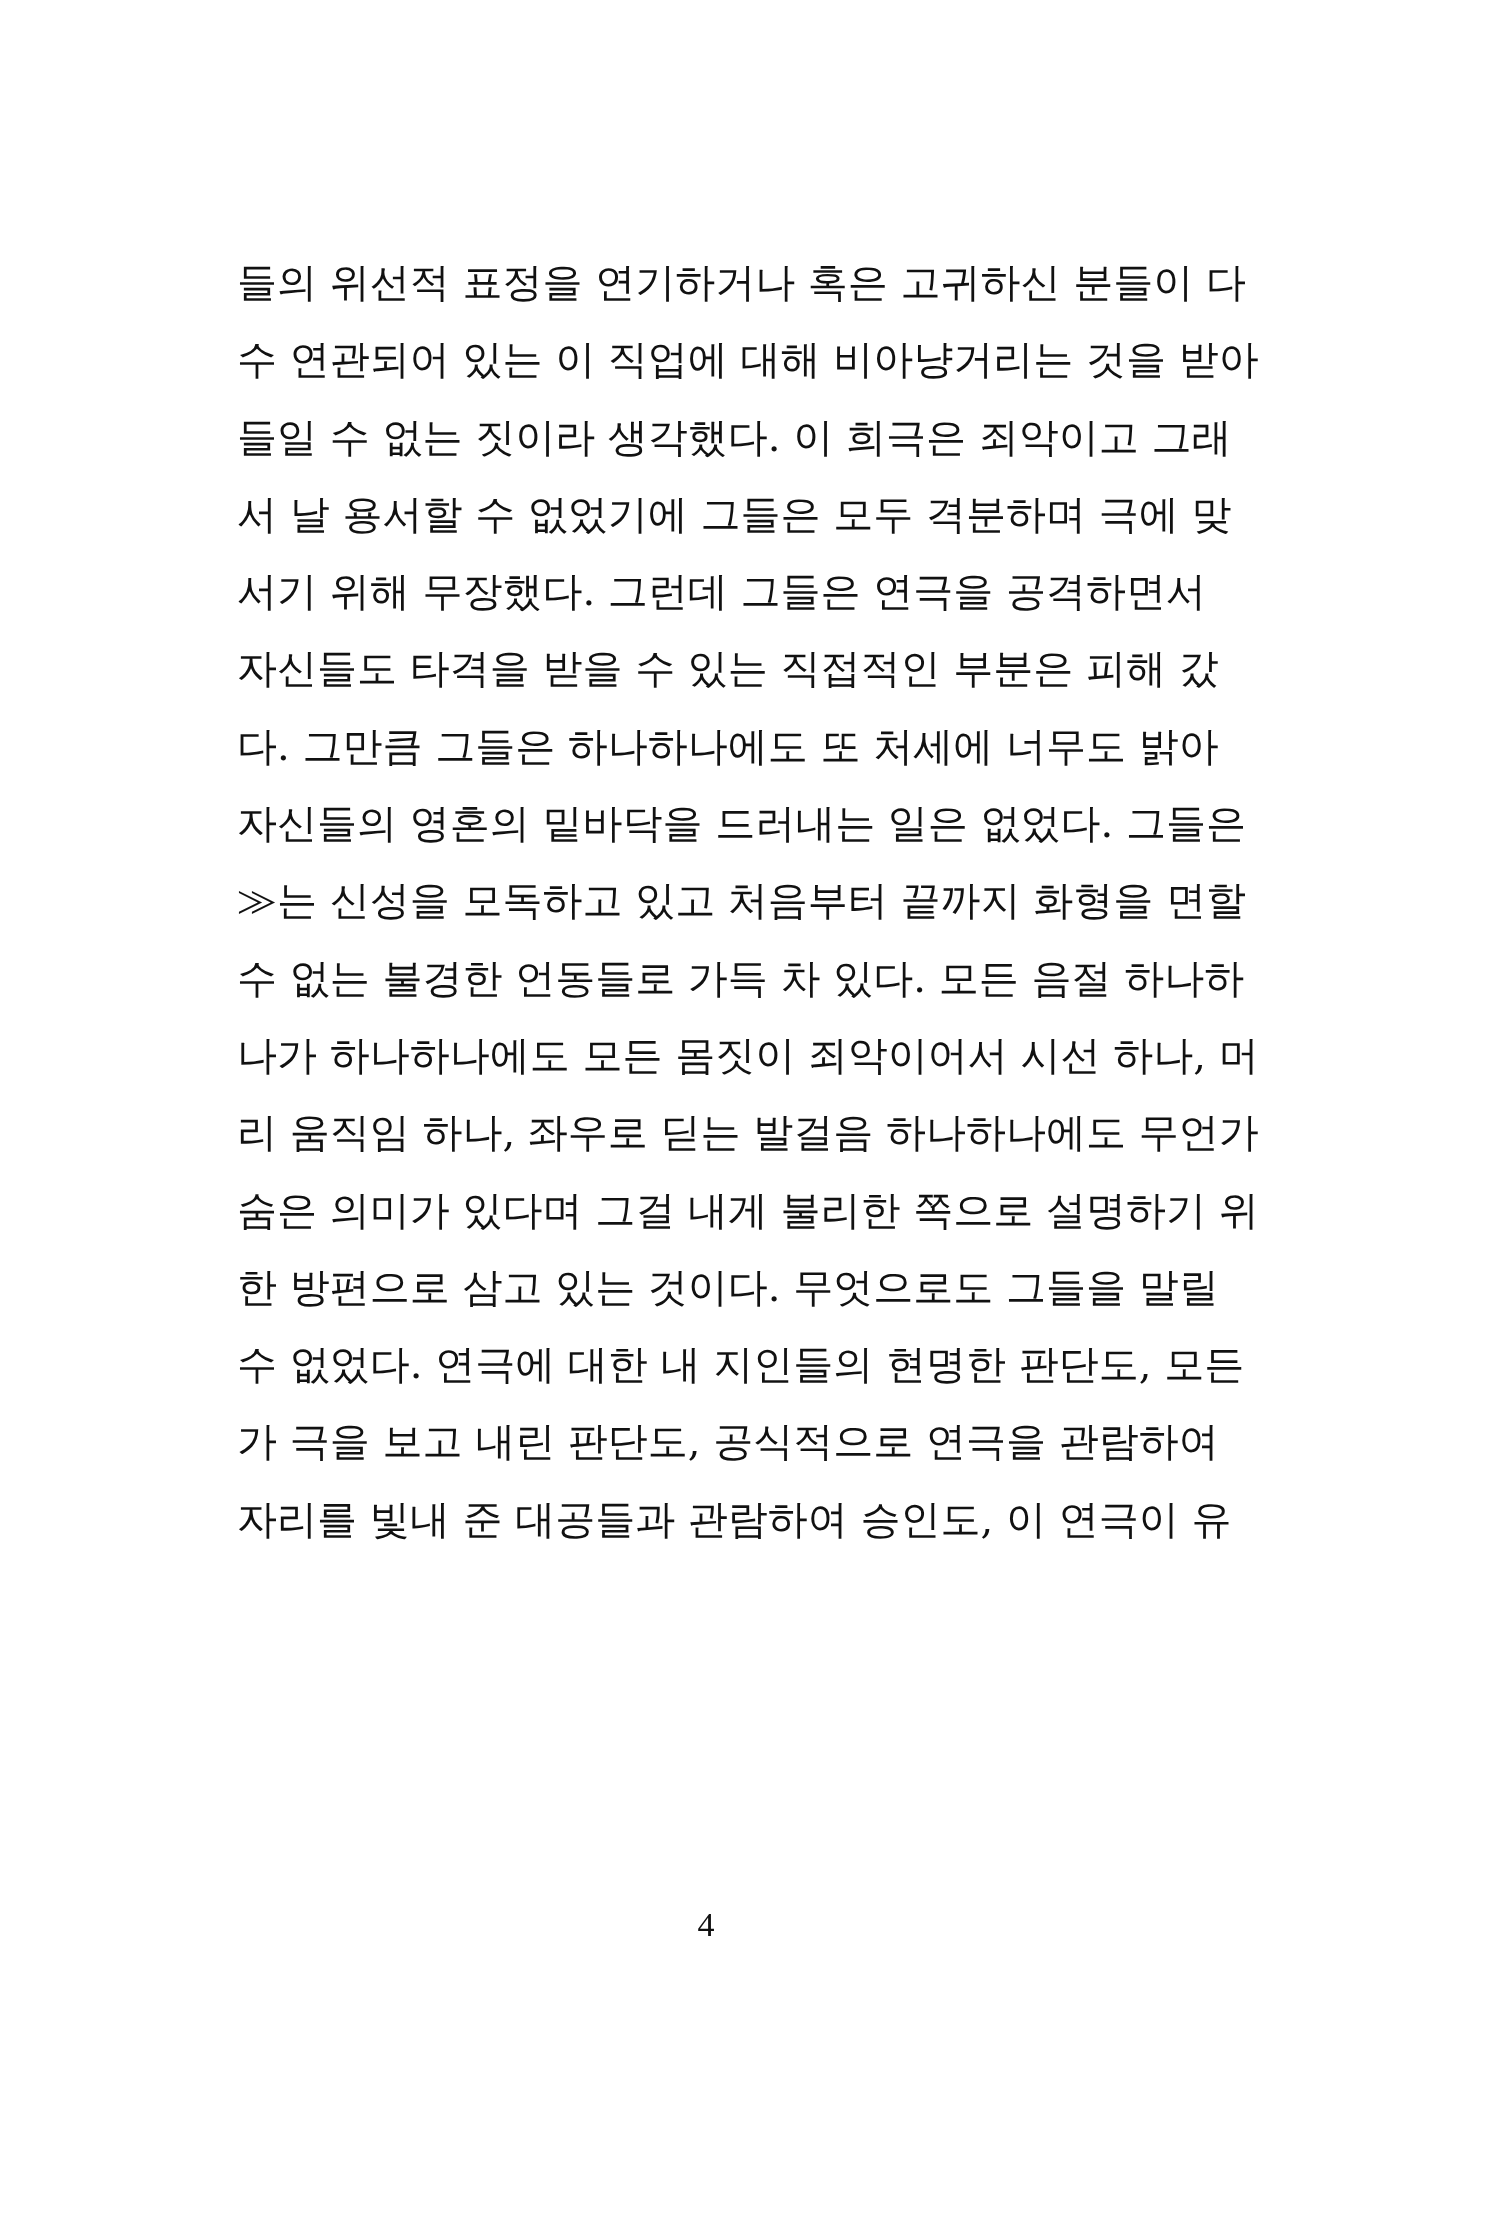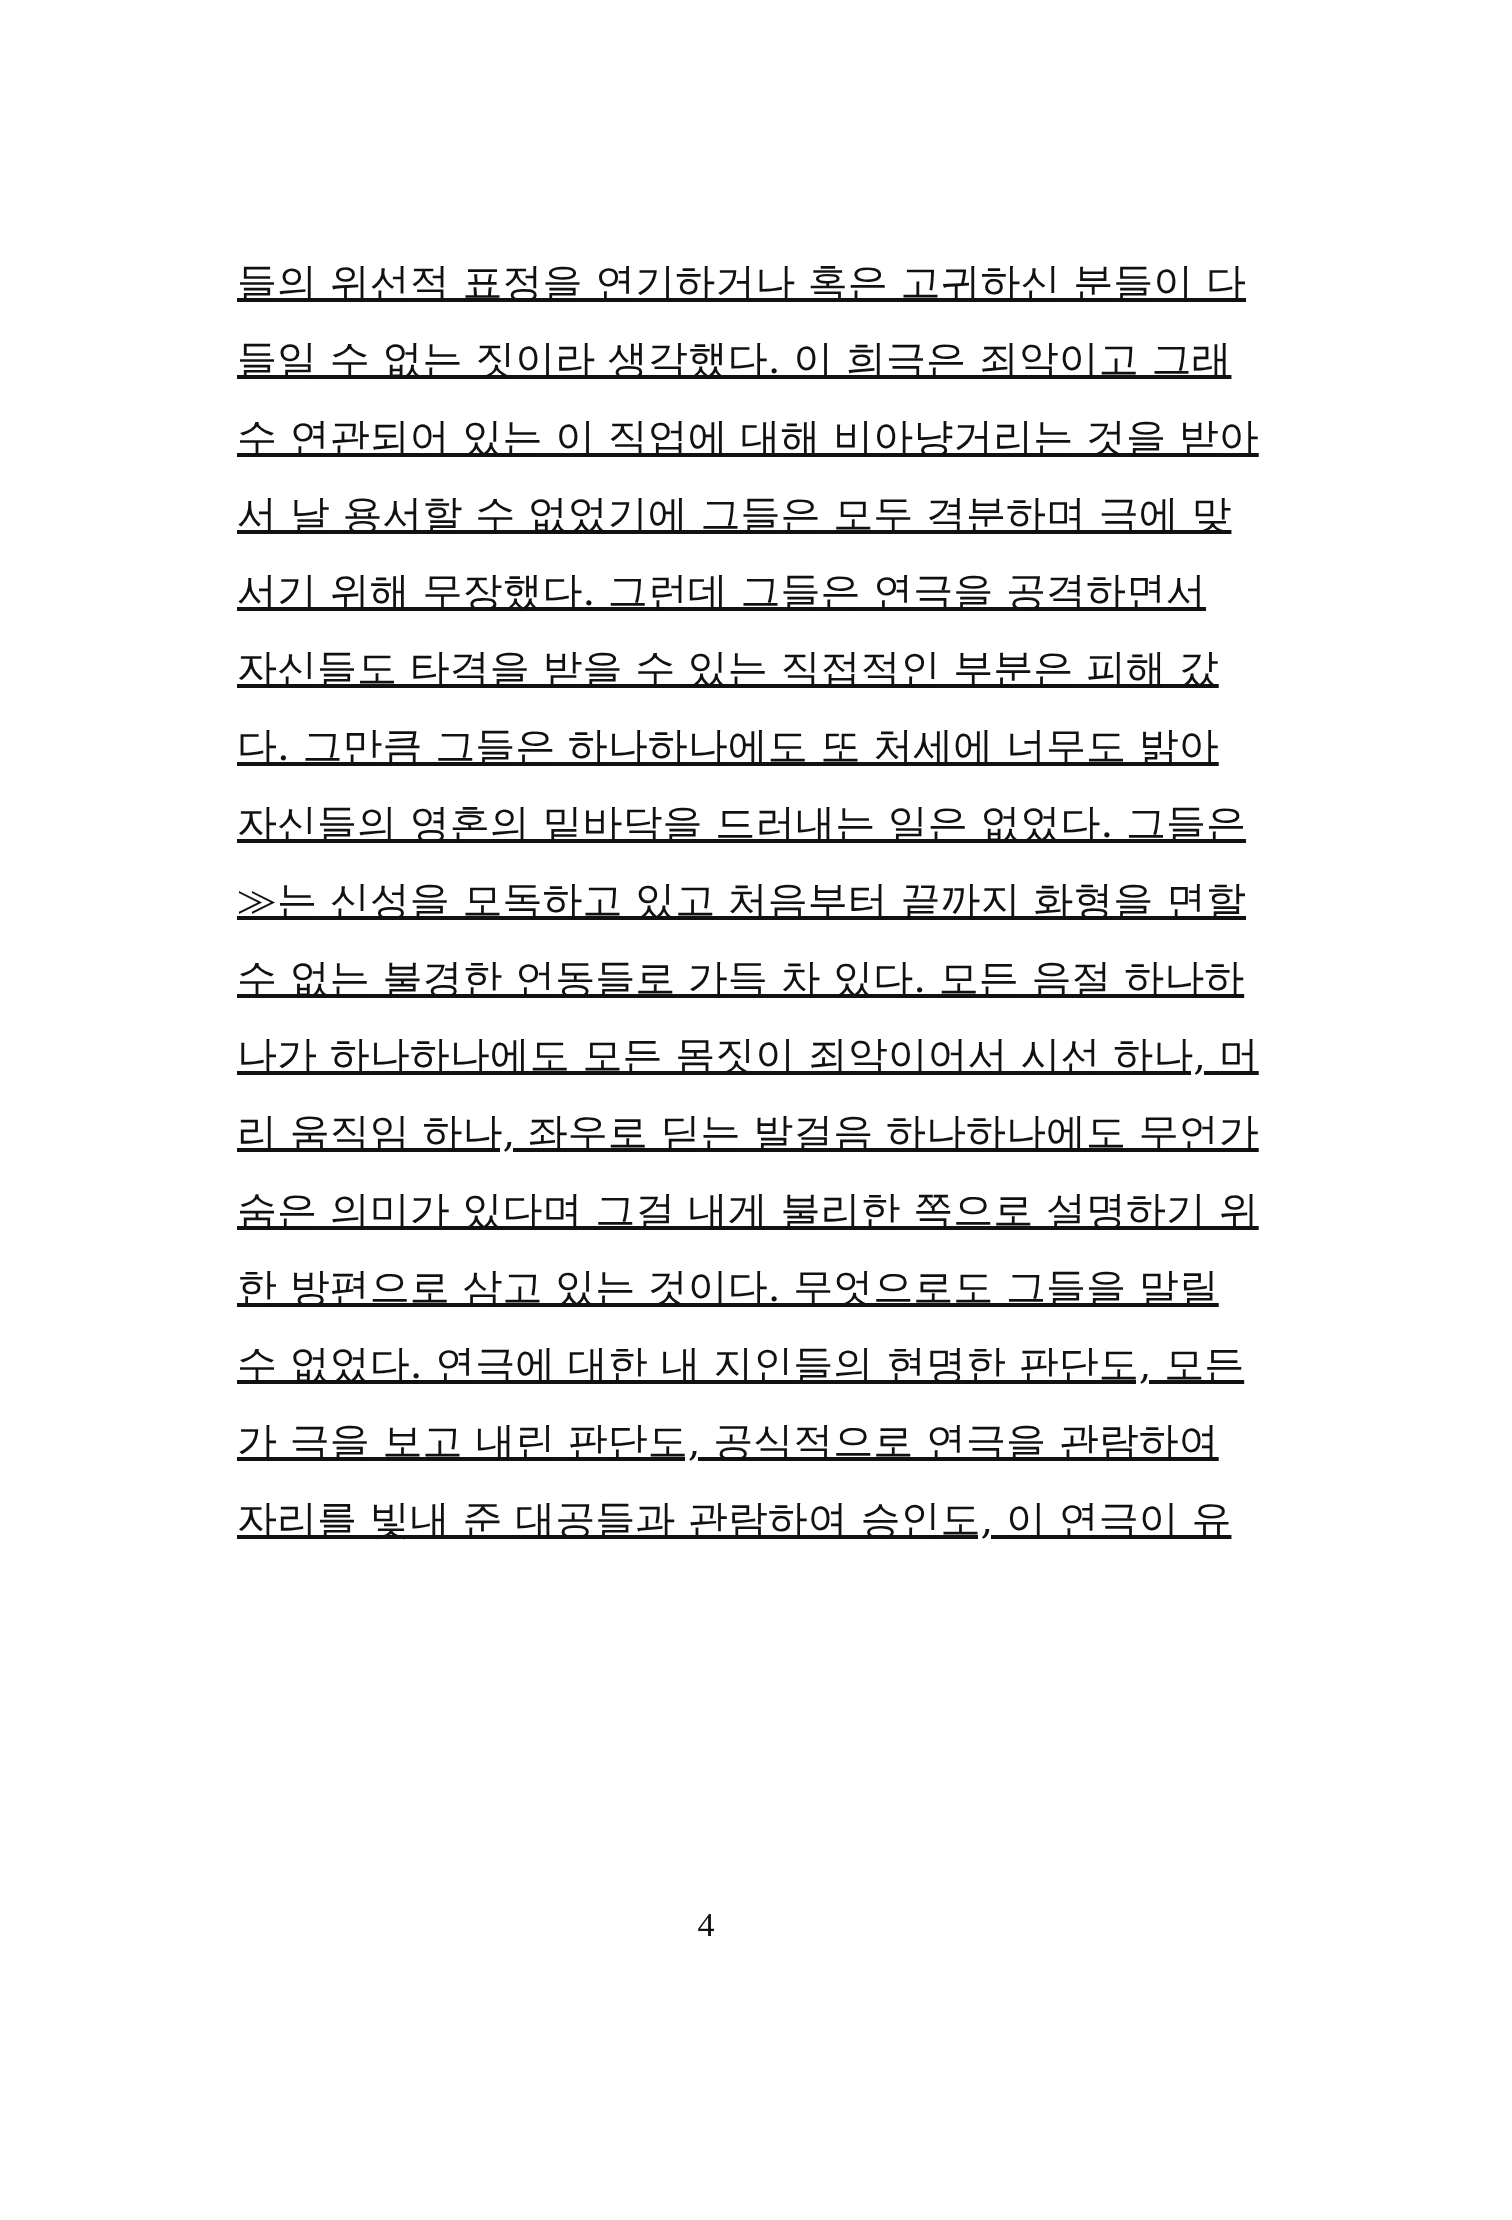--- a/index.html
+++ b/index.html
@@ -31,41 +31,40 @@
     .line {
       display: block;
       height: 77.3px;
       line-height: 64px;
       font-size: 40px;
       text-align: justify;
       text-align-last: justify;
       white-space: nowrap;
       letter-spacing: 0px;
       word-spacing: 0px;
-      text-decoration: underline;
     }
     .page-number {
       position: absolute;
       left: 0;
       width: 1412px;
       top: 1906px;
       text-align: center;
       font-family: "Liberation Serif", "DejaVu Serif", serif;
       font-size: 34px;
       color: #111111;
     }
   </style>
 </head>
 <body>
 
 <div class="page">
   <div class="body-text">
     <span class="line">들의 위선적 표정을 연기하거나 혹은 고귀하신 분들이 다</span>
+    <span class="line">수 연관되어 있는 이 직업에 대해 비아냥거리는 것을 받아</span>
     <span class="line">들일 수 없는 짓이라 생각했다. 이 희극은 죄악이고 그래</span>
-    <span class="line">수 연관되어 있는 이 직업에 대해 비아냥거리는 것을 받아</span>
     <span class="line">서 날 용서할 수 없었기에 그들은 모두 격분하며 극에 맞</span>
     <span class="line">서기 위해 무장했다. 그런데 그들은 연극을 공격하면서</span>
     <span class="line">자신들도 타격을 받을 수 있는 직접적인 부분은 피해 갔</span>
     <span class="line">다. 그만큼 그들은 하나하나에도 또 처세에 너무도 밝아</span>
     <span class="line">자신들의 영혼의 밑바닥을 드러내는 일은 없었다. 그들은</span>
     <span class="line">≫는 신성을 모독하고 있고 처음부터 끝까지 화형을 면할</span>
     <span class="line">수 없는 불경한 언동들로 가득 차 있다. 모든 음절 하나하</span>
     <span class="line">나가 하나하나에도 모든 몸짓이 죄악이어서 시선 하나, 머</span>
     <span class="line">리 움직임 하나, 좌우로 딛는 발걸음 하나하나에도 무언가</span>
     <span class="line">숨은 의미가 있다며 그걸 내게 불리한 쪽으로 설명하기 위</span>

